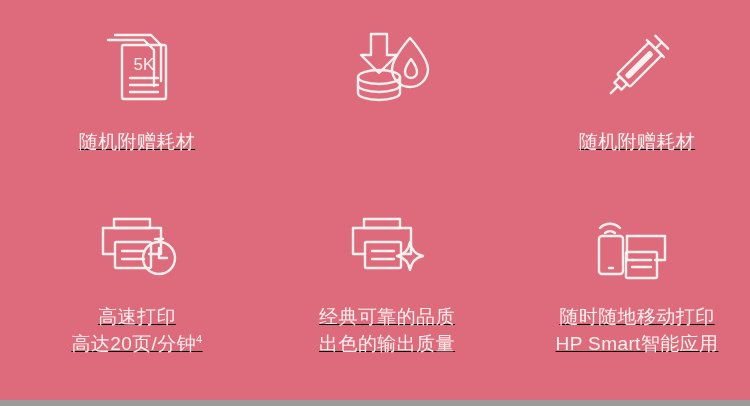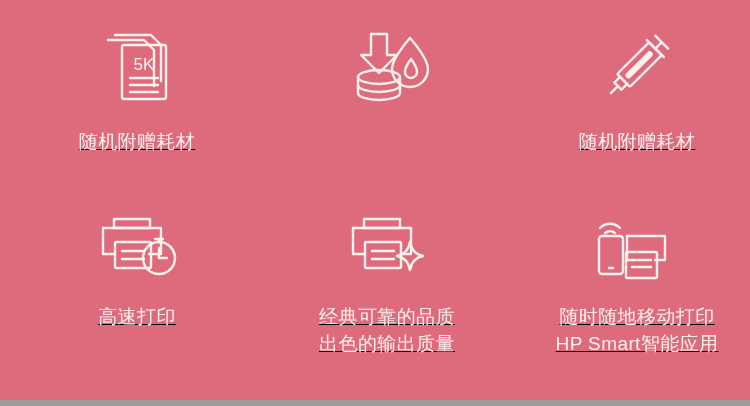--- a/index.html
+++ b/index.html
@@ -161,20 +161,21 @@
           <path d="M31 45 h22"></path>
 
           <circle cx="68" cy="44" r="16"></circle>
           <path d="M64 25 h8"></path>
           <path d="M68 25 v3"></path>
           <path d="M68 34 v10 h8"></path>
         </svg>
       </div>
       <div class="feature-text">
         <span class="feature-line">高速打印</span>
+        <span class="feature-line"><span>高达20页/分钟</span><sup>4</sup></span>
       </div>
     </div>
 
     <div class="feature-cell row2">
       <div class="feature-icon">
         <svg width="92" height="72" viewBox="0 0 92 72" fill="none" stroke="#fdf1f0" stroke-width="2.4" stroke-linejoin="round" stroke-linecap="round">
 
           <path d="M23 5 h36 v9 h-36 z"></path>
 
           <path d="M12 14 h58 v26 h-10"></path>

